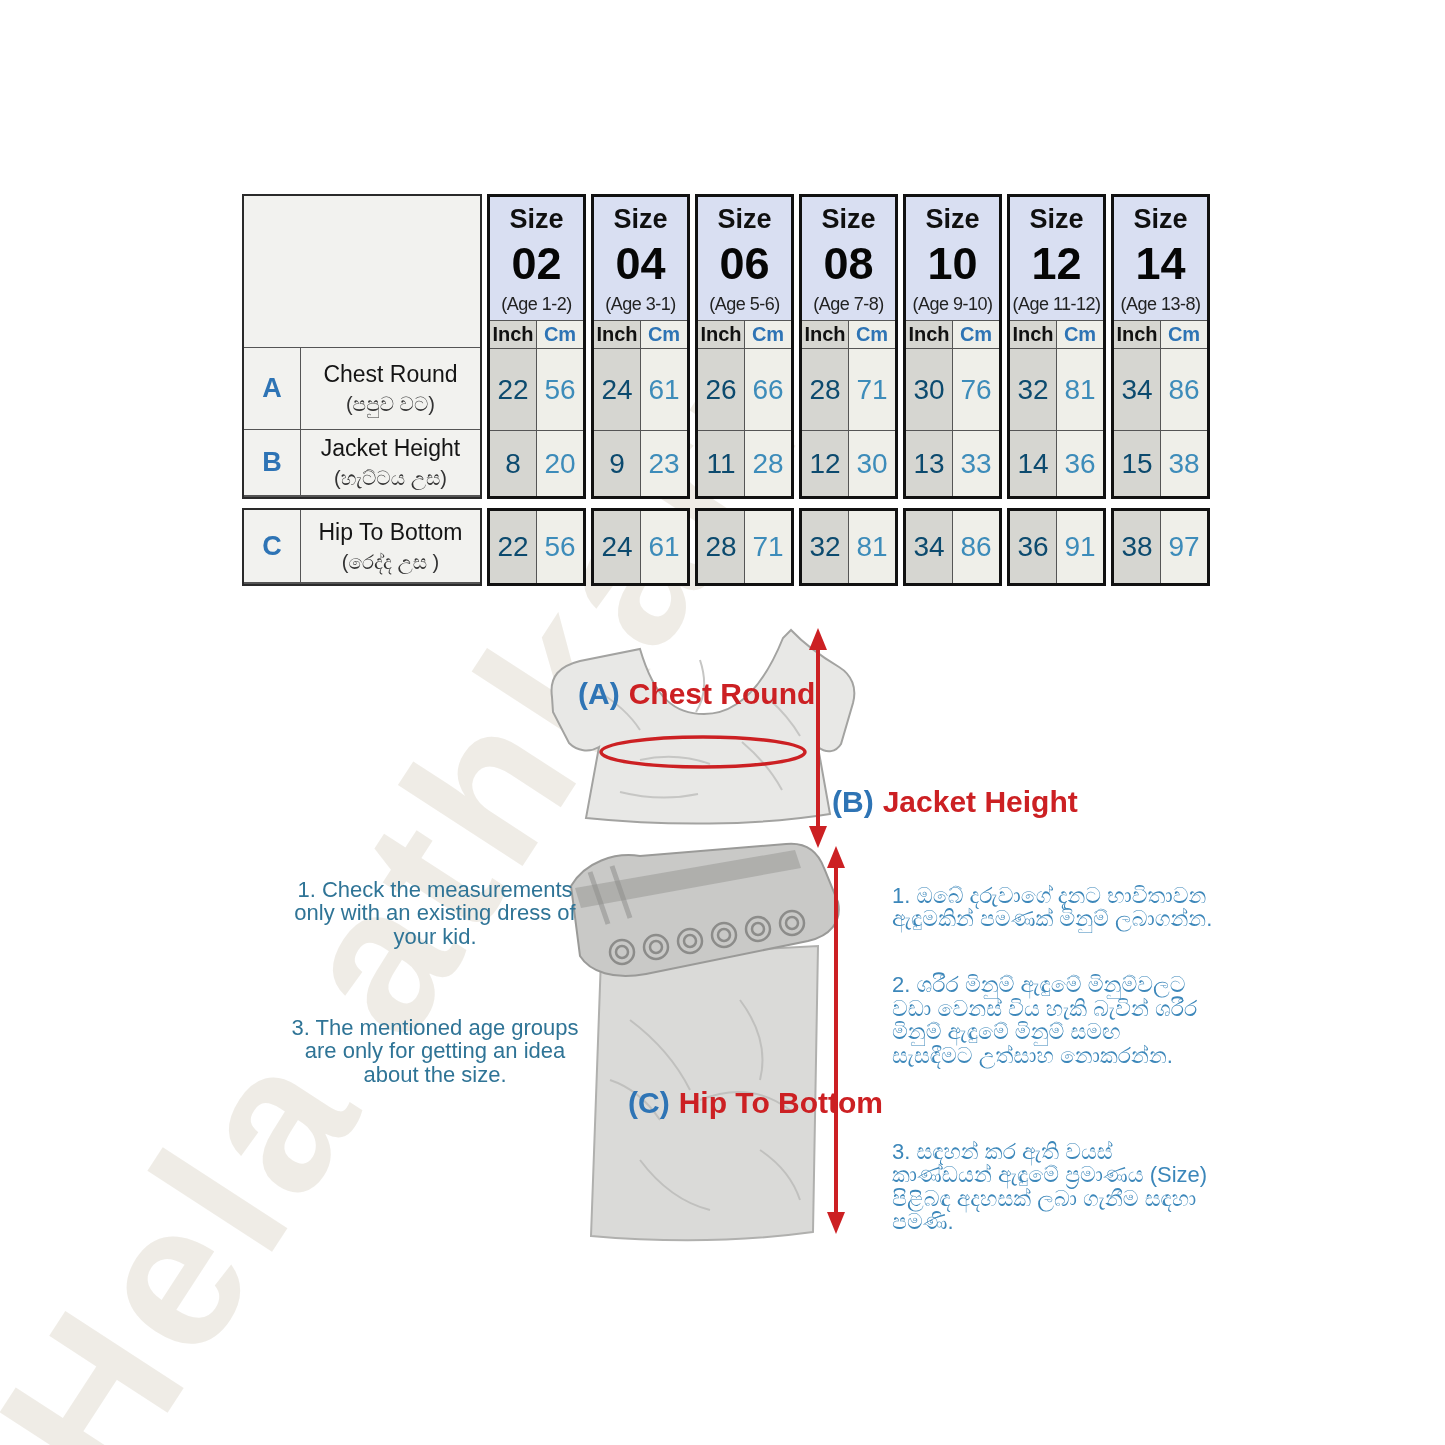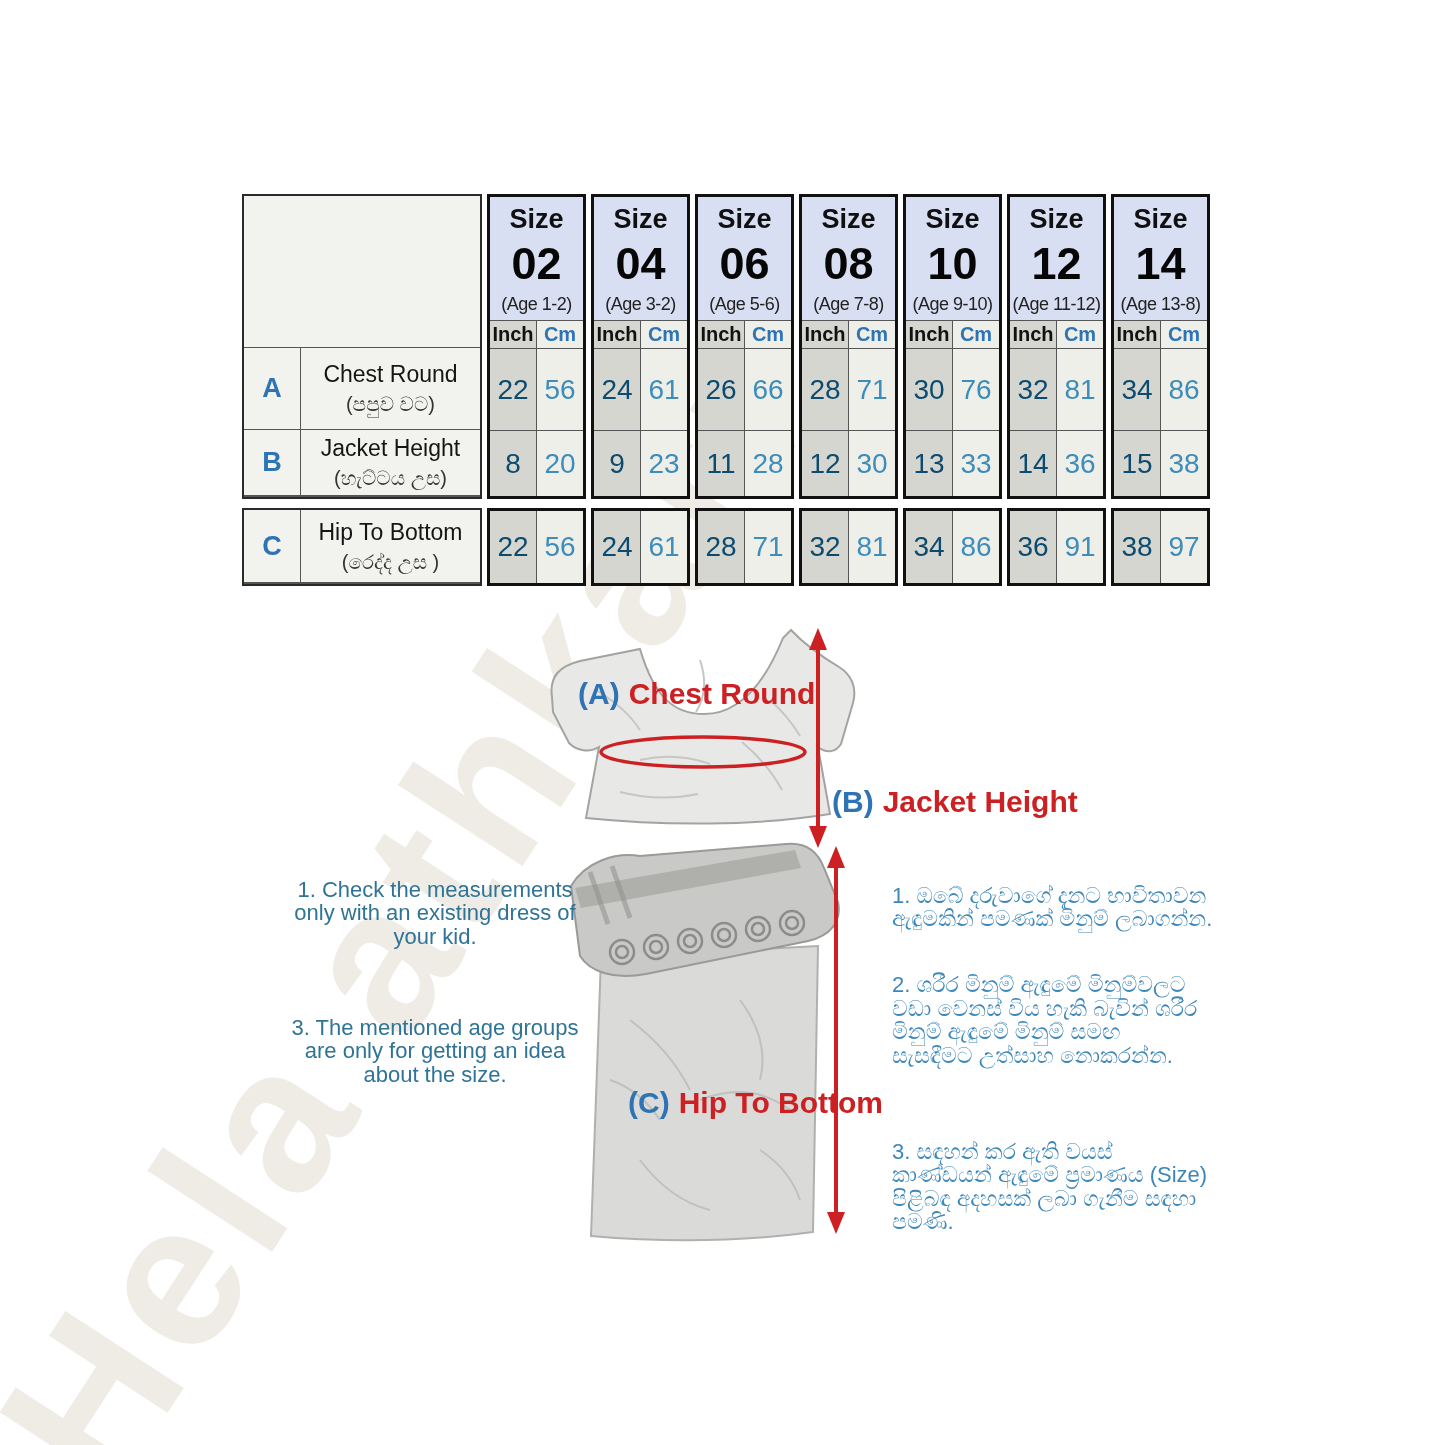--- a/index.html
+++ b/index.html
@@ -87,21 +87,21 @@
         <div class="uc ucm">Cm</div>
         <div class="vc vinch">22</div>
         <div class="vc vcm">56</div>
         <div class="vc vinch">8</div>
         <div class="vc vcm">20</div>
       </div>
       <div class="grp">
         <div class="shead">
           <div class="sw">Size</div>
           <div class="sn">04</div>
-          <div class="sa">(Age 3-2)</div>
+          <div class="sa">(Age 3-1)</div>
         </div>
         <div class="uc uinch">Inch</div>
         <div class="uc ucm">Cm</div>
         <div class="vc vinch">24</div>
         <div class="vc vcm">61</div>
         <div class="vc vinch">9</div>
         <div class="vc vcm">23</div>
       </div>
       <div class="grp">
         <div class="shead">

